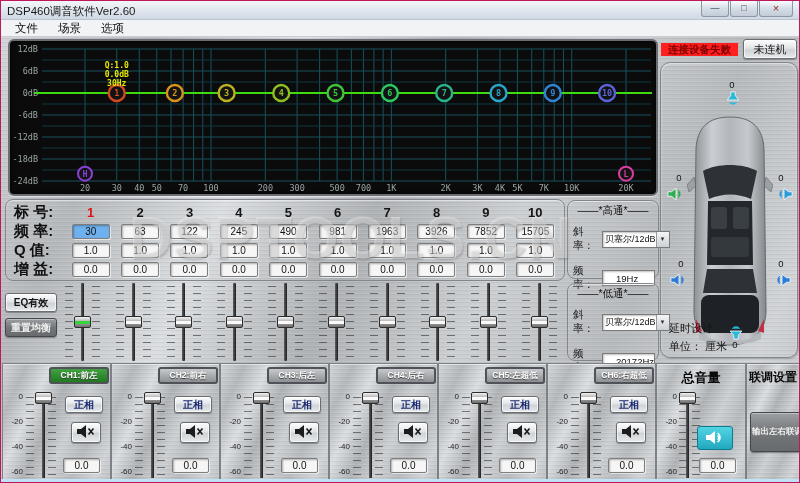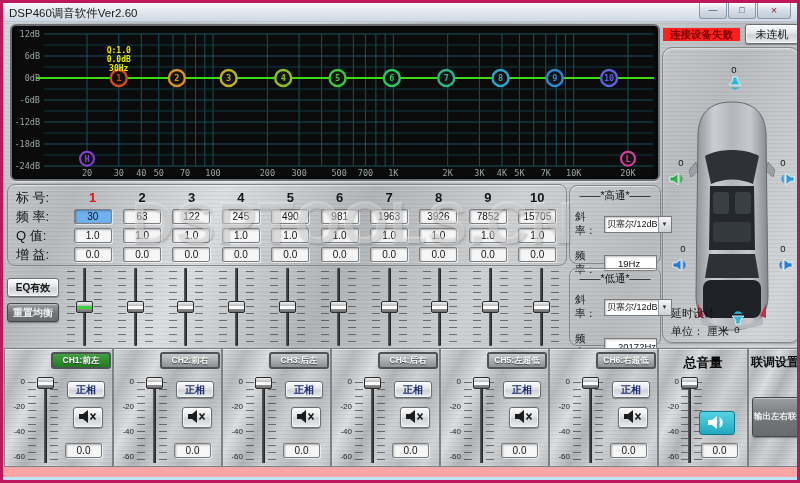--- a/index.html
+++ b/index.html
@@ -1,18 +1,18 @@
 <!DOCTYPE html>
 <html><head>
 <meta charset="utf-8">
 <style>
   *{box-sizing:border-box;margin:0;padding:0}
   html,body{width:800px;height:483px;overflow:hidden}
   body{font-family:"Liberation Sans","DejaVu Sans",sans-serif}
-  #win{position:relative;width:800px;height:483px;border:3px solid #be185d;background:#fca5a5;overflow:hidden}
+  #win{position:relative;width:800px;height:483px;border:1px solid #be185d;background:#0f766e;overflow:hidden}
   .metal{background:
     repeating-linear-gradient(180deg,rgba(255,255,255,.10) 0 1px,rgba(110,110,110,.10) 1px 2px,rgba(255,255,255,0) 2px 4px),
     linear-gradient(115deg,#d3d6d9 0%,#b5b8bb 15%,#dbdee1 30%,#afb2b5 45%,#cdd0d3 60%,#b7babd 75%,#d1d4d7 90%,#bdc0c3 100%)}
   .titlebar{height:19px;background:linear-gradient(180deg,#f4f7fa,#dde4ec 60%,#cfd9e4);border-bottom:1px solid #b8c4d0;position:relative}
   .title{font-size:11.5px;color:#1a1a1a;padding:3px 0 0 6px}
   .winbtns{position:absolute;top:0;right:6px;display:flex}
   .wbtn{width:28px;height:16px;margin-left:1px;background:linear-gradient(180deg,#fbfcfd,#d6dde6 50%,#c2ccd8);border:1px solid #8a97a6;border-top:none;border-radius:0 0 3px 3px;font-size:9px;line-height:14px;text-align:center;color:#3a4450}
   .wbtn.close{width:34px;color:#8a2a2a;font-size:11px}
   .menubar{height:17px;background:#f2f3f5;border-bottom:1px solid #c8cdd2;display:flex;align-items:center;padding-left:4px}
   .mitem{font-size:11.5px;color:#111;padding:0 10px}
@@ -28,21 +28,21 @@
   .connbtn{position:absolute;left:742px;top:2px;width:54px;height:20px;font-size:11px}
   .btn{background:linear-gradient(180deg,#fdfdfd,#e2e5e8 45%,#cfd3d6 55%,#e8ebee);border:1px solid #6b6e71;border-radius:3px;box-shadow:0 1px 1px rgba(0,0,0,.3),inset 0 0 0 1px rgba(255,255,255,.65);color:#141414;cursor:default}
   .btn-dark{background:linear-gradient(180deg,#9da0a3,#74777a 50%,#686b6e);border:1px solid #43464a;border-radius:3px;box-shadow:0 1px 1px rgba(0,0,0,.35),inset 0 1px 0 rgba(255,255,255,.35);color:#f0f0f0}
   
   .carpanel{position:absolute;left:659px;top:25px;width:138px;height:296px;border:1px solid #83878b;border-radius:10px;box-shadow:inset 0 1px 2px rgba(255,255,255,.6),1px 1px 2px rgba(0,0,0,.2)}
   .spk{position:absolute;width:18px;height:14px}
   .delay{position:absolute;width:20px;font-size:9.5px;color:#141414;text-align:center}
   .cartext{position:absolute;font-size:11px;color:#141414;white-space:nowrap}
   
   .eqtable{position:absolute;left:4px;top:162px;width:560px;height:82px;border:1px solid #83878b;border-radius:8px;box-shadow:inset 0 1px 1px rgba(255,255,255,.55);display:grid;grid-template-columns:52px repeat(10,1fr);grid-auto-rows:19px;align-items:center;padding:3px 4px 0 8px}
-  .rlabel{font-size:13px;font-weight:normal;color:#111;white-space:pre}
+  .rlabel{font-size:15px;font-weight:bold;color:#111;white-space:pre}
   .num{font-size:13px;font-weight:bold;color:#141414;text-align:center}
   .num.red{color:#e01414}
   .vbox{background:#f6f6f6;border:1px solid #7e7e7e;box-shadow:inset 1px 1px 2px rgba(0,0,0,.3),1px 1px 0 rgba(255,255,255,.6);font-size:10px;text-align:center;height:15px;line-height:13px;width:38px;margin:0 auto;border-radius:2px;color:#111}
   .vbox.sel{background:#6fb1ee}
   
   .sliders{position:absolute;left:4px;top:246px;width:560px;height:80px;display:grid;grid-template-columns:52px repeat(10,1fr)}
   .btncol{display:flex;flex-direction:column;gap:6px;padding-top:10px}
   .btncol button{height:19px;width:52px;font-size:10px;font-weight:bold}
   .bslider{position:relative;height:80px}
   .tks{position:absolute;width:8px;background:repeating-linear-gradient(180deg,rgba(45,45,45,.6) 0 1px,transparent 1px 7px)}
@@ -91,20 +91,25 @@
 <body>
 
 <div id="win">
   <div class="titlebar">
     <div class="title">DSP460调音软件Ver2.60</div>
     <div class="winbtns">
       <div class="wbtn">—</div>
       <div class="wbtn">□</div>
       <div class="wbtn close">×</div>
     </div>
+  </div>
+  <div class="menubar">
+    <span class="mitem">文件</span>
+    <span class="mitem">场景</span>
+    <span class="mitem">选项</span>
   </div>
 
   <div class="main metal">
 
     <div class="graph">
       <svg id="eq-svg" width="646" height="153" viewBox="0 0 646 153">
           <line x1="75" y1="8" x2="75" y2="140" stroke="#17525c" stroke-width="1"></line>
           <line x1="106.75512371637451" y1="8" x2="106.75512371637451" y2="140" stroke="#17525c" stroke-width="1"></line>
           <line x1="129.2857425514046" y1="8" x2="129.2857425514046" y2="140" stroke="#17525c" stroke-width="1"></line>
           <line x1="146.7618482305241" y1="8" x2="146.7618482305241" y2="140" stroke="#17525c" stroke-width="1"></line>

